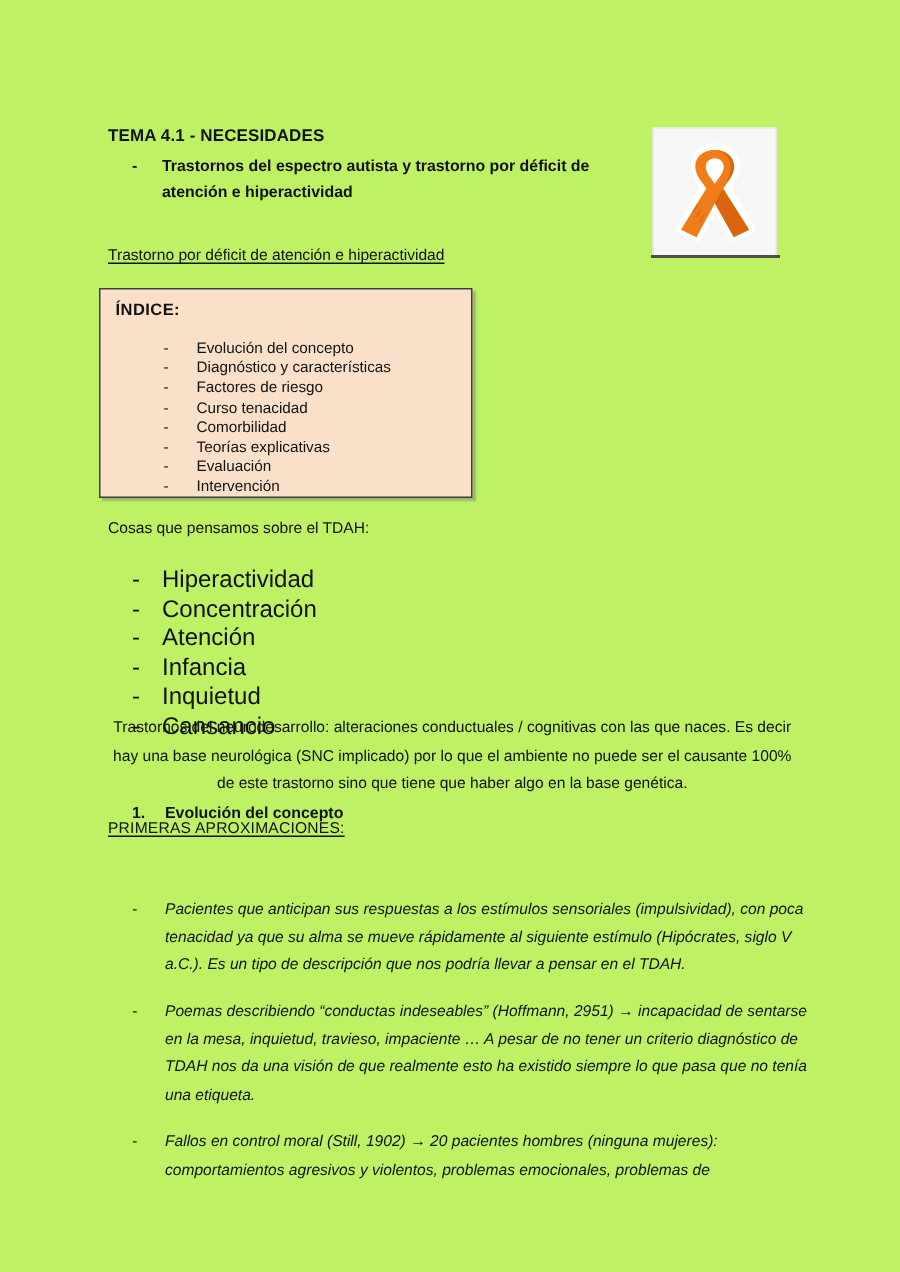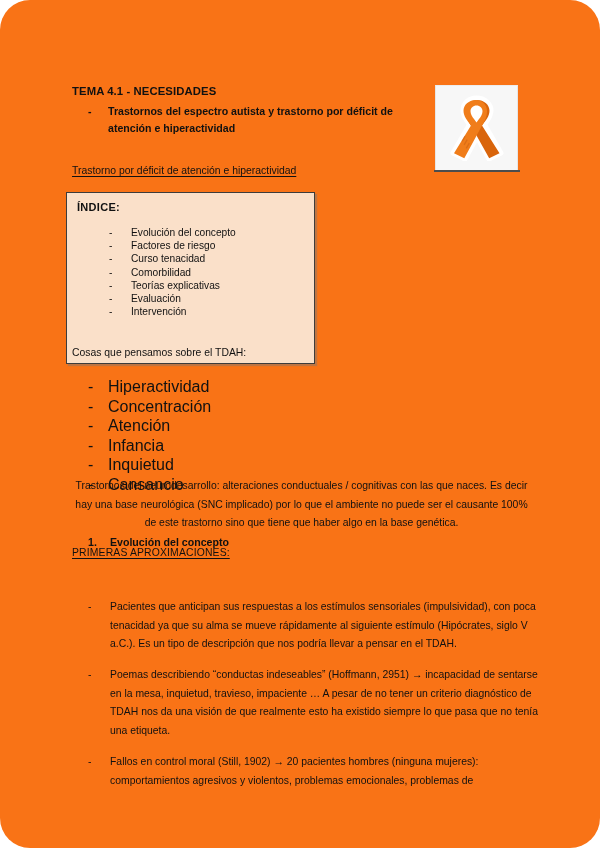--- a/index.html
+++ b/index.html
@@ -12,23 +12,22 @@
     height: 848px;
     position: relative;
     font-family: "Liberation Sans", sans-serif;
     color: #111111;
     -webkit-font-smoothing: antialiased;
   }
 
   .page {
     position: absolute;
     inset: 0;
-    background: #f97316;
+    background: #bef264;
     overflow: hidden;
-    border-radius: 30px;
   }
 
   
   .header-zone {
     position: absolute;
     left: 0;
     top: 0;
     width: 600px;
   }
 
@@ -99,21 +98,21 @@
     top: 50%;
     transform: translate(-50%, -50%);
   }
 
   
   .index-box {
     position: absolute;
     left: 66px;
     top: 192px;
     width: 249px;
-    height: 172px;
+    height: 140px;
     background: #fae0c9;
     border: 1.6px solid #3c3c3c;
     box-sizing: border-box;
     box-shadow: 2px 2px 1px rgba(120,120,120,0.45);
   }
   .index-title {
     position: absolute;
     left: 10px;
     top: 8px;
     font-size: 11px;
@@ -199,20 +198,21 @@
     display: block;
     margin-left: 22px;
   }
 
   
   .bullet-paras {
     position: absolute;
     left: 88px;
     top: 598px;
     width: 452px;
+    font-style: italic;
   }
   .bullet-paras li {
     position: relative;
     list-style: none;
     font-size: 10.4px;
     line-height: 18.6px;
     padding-left: 22px;
     margin-bottom: 12.5px;
   }
   .bullet-paras li::before {
@@ -258,20 +258,21 @@
         </g>
       </svg>
     </div>
     <div class="picture-rule"></div>
   </div>
 
   <div class="index-box">
     <div class="index-title">ÍNDICE:</div>
     <ul class="index-list">
       <li>Evolución del concepto</li>
+      <li>Diagnóstico y características</li>
       <li>Factores de riesgo</li>
       <li>Curso tenacidad</li>
       <li>Comorbilidad</li>
       <li>Teorías explicativas</li>
       <li>Evaluación</li>
       <li>Intervención</li>
     </ul>
   </div>
 
   <div class="body-line" id="cosas-line">Cosas que pensamos sobre el TDAH:</div>

